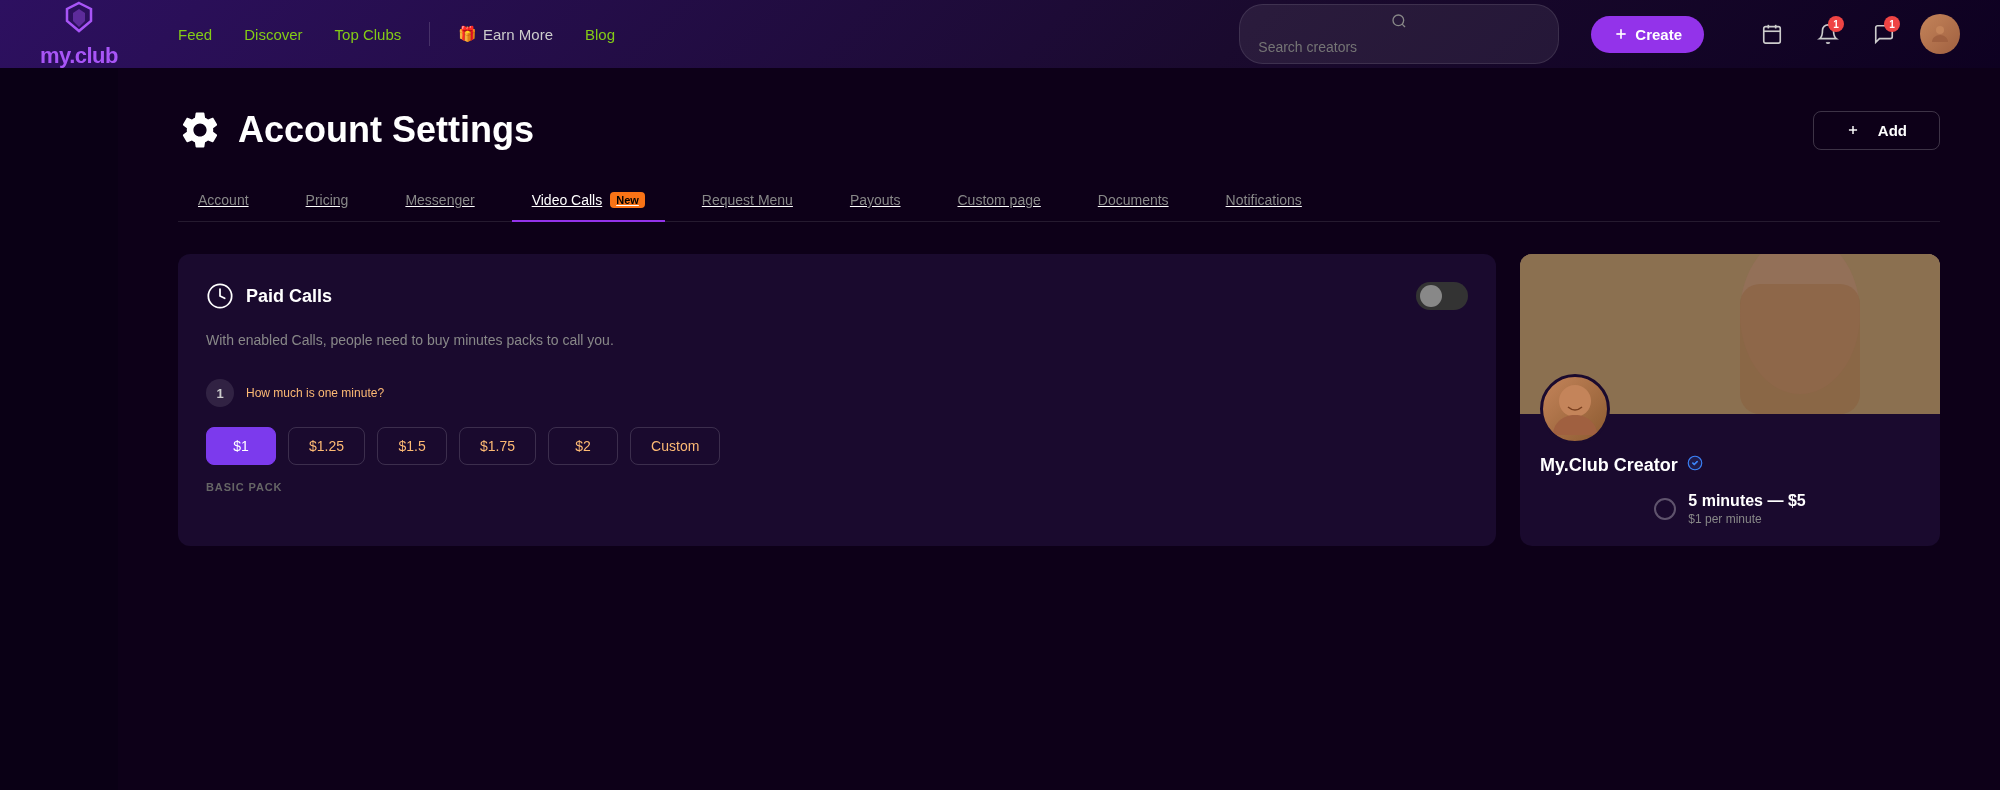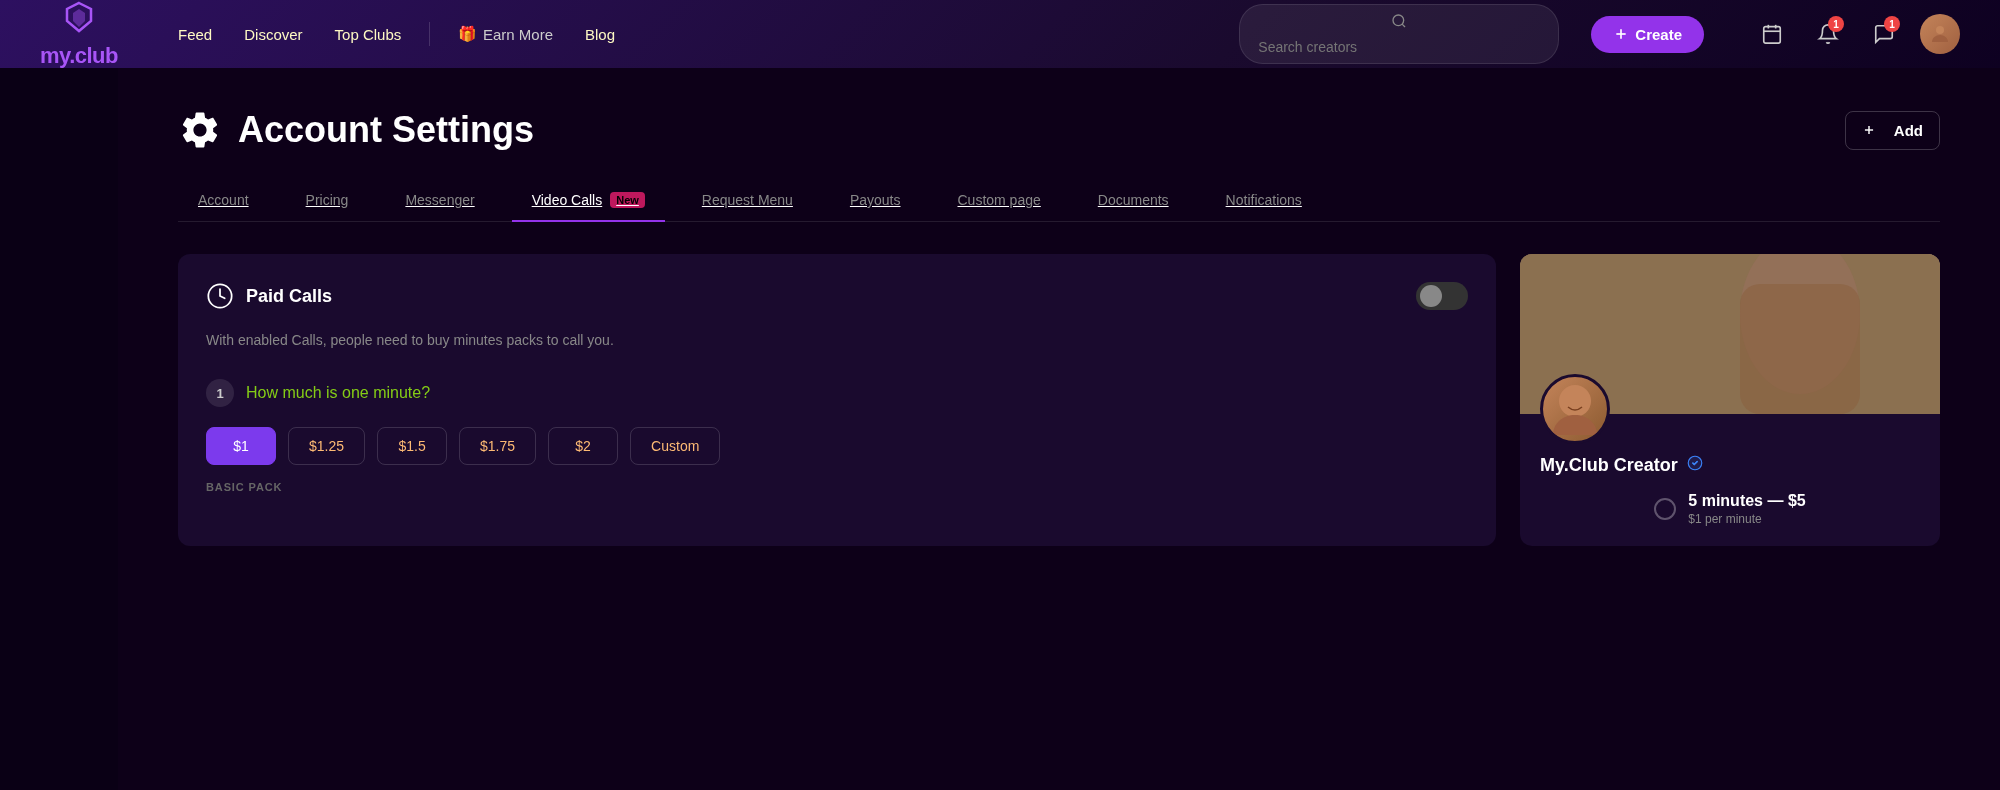--- a/index.html
+++ b/index.html
@@ -52,21 +52,21 @@
       letter-spacing: -0.5px;
     }
 
     .nav-links {
       display: flex;
       align-items: center;
       gap: 8px;
     }
 
     .nav-link {
-      color: #fef9c3;
+      color: #84cc16;
       font-size: 15px;
       font-weight: 500;
       padding: 6px 12px;
       cursor: pointer;
       border-radius: 6px;
       white-space: nowrap;
     }
 
     .nav-divider {
       width: 1px;
@@ -207,21 +207,21 @@
     }
 
     .add-btn {
       display: flex;
       align-items: center;
       gap: 18px;
       background: transparent;
       color: #fff;
       border: 1px solid rgba(255,255,255,0.2);
       border-radius: 8px;
-      padding: 10px 16px;
+      padding: 10px 32px;
       font-size: 15px;
       font-weight: 600;
       cursor: pointer;
     }
 
     
     .tabs {
       display: flex;
       align-items: center;
       gap: 17px;
@@ -243,21 +243,21 @@
       margin-bottom: -1px;
       white-space: nowrap;
     }
 
     .tab.active {
       color: #fff;
       border-bottom-color: #9333ea;
     }
 
     .tab-badge-new {
-      background: #be185d;
+      background: #f97316;
       color: #000;
       border-radius: 4px;
       padding: 2px 6px;
       font-size: 11px;
       font-weight: 700;
     }
 
     
     .content-grid {
       display: grid;
@@ -340,23 +340,23 @@
       display: flex;
       align-items: center;
       justify-content: center;
       font-size: 13px;
       font-weight: 600;
       color: #ccc;
       flex-shrink: 0;
     }
 
     .question-text {
-      font-size: 16px;
+      font-size: 12px;
       font-weight: 500;
-      color: #84cc16;
+      color: #fdba74;
     }
 
     .price-options {
       display: flex;
       gap: 12px;
       flex-wrap: wrap;
     }
 
     .price-btn {
       padding: 10px 20px;

